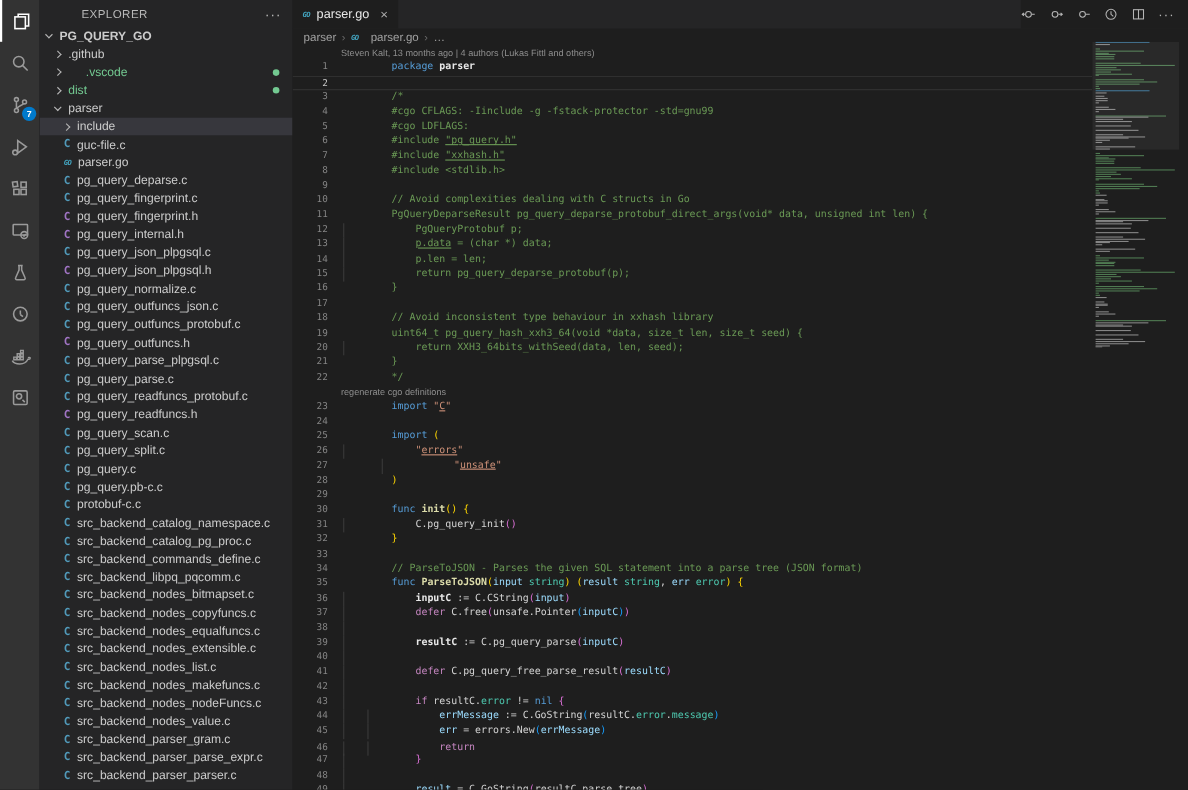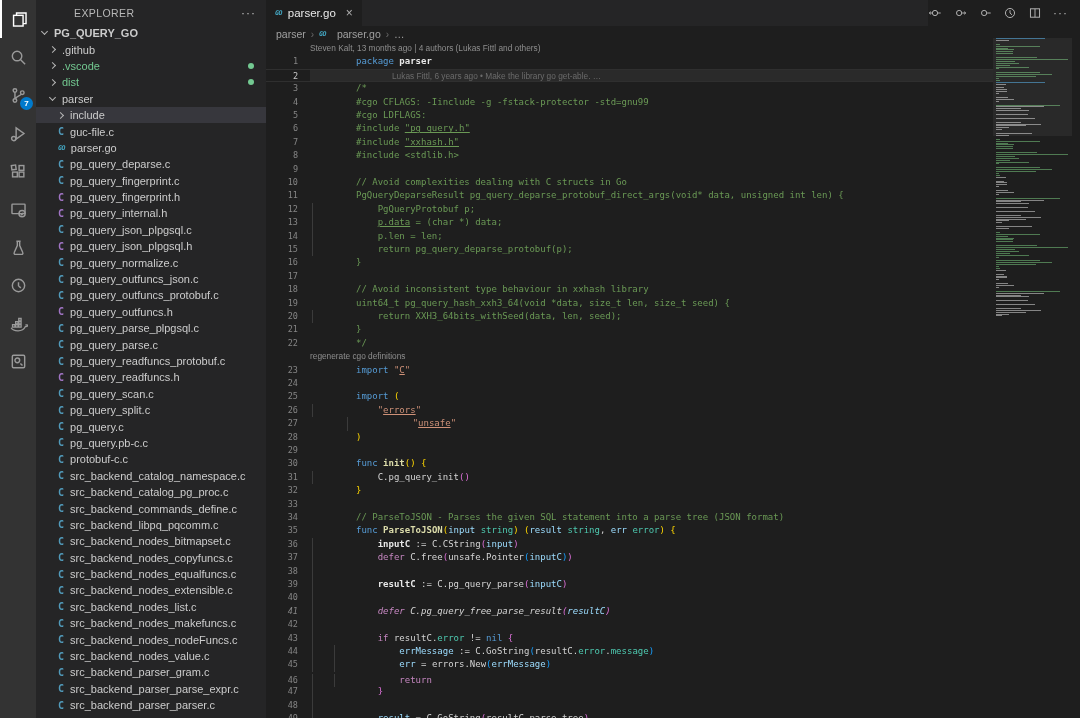--- a/index.html
+++ b/index.html
@@ -159,21 +159,21 @@
     </div>
     <div id="tree">
         <div class="trow root" style="padding-left: 6px;">
           <span class="chev d"></span>
           <span>PG_QUERY_GO</span>
         </div>
         <div class="trow" style="padding-left: 14px;">
           <span class="chev r"></span>
           <span>.github</span>
         </div>
-        <div class="trow green" style="padding-left: 14px;">
+        <div class="trow green" style="padding-left: 14px; gap: 16px;">
           <span class="chev r"></span>
           <span>.vscode</span>
           <span class="gitdot"></span>
         </div>
         <div class="trow green" style="padding-left: 14px;">
           <span class="chev r"></span>
           <span>dist</span>
           <span class="gitdot"></span>
         </div>
         <div class="trow" style="padding-left: 14px;">
@@ -375,21 +375,20 @@
     <div id="code">
         <div class="crow" style="top: 0px;">
           <span class="lens">Steven Kalt, 13 months ago | 4 authors (Lukas Fittl and others)</span>
         </div>
         <div class="crow" style="top: 13.4px;">
           <span class="gutter">1</span>
           <span class="ltext"><span class="tk-kw">package</span><span class="tk-w"> </span><span class="tk-wd">parser</span></span>
         </div>
         <div class="crow hl" style="top: 26.8px;">
           <span class="gutter">2</span>
-          <span class="ltext"><span class="ghost">Lukas Fittl, 6 years ago • Make the library go get-able. …</span></span>
         </div>
         <div class="crow" style="top: 40.2px;">
           <span class="gutter">3</span>
           <span class="ltext"><span class="tk-cm">/*</span></span>
         </div>
         <div class="crow" style="top: 53.6px;">
           <span class="gutter">4</span>
           <span class="ltext"><span class="tk-cm">#cgo CFLAGS: -Iinclude -g -fstack-protector -std=gnu99</span></span>
         </div>
         <div class="crow" style="top: 67px;">
@@ -532,21 +531,21 @@
           <span class="ltext"><span class="guide" style="left: 2px;"></span></span>
         </div>
         <div class="crow" style="top: 536px;">
           <span class="gutter">39</span>
           <span class="ltext"><span class="guide" style="left: 2px;"></span><span class="tk-w">    </span><span class="tk-wd">resultC</span><span class="tk-w"> := C.pg_query_parse</span><span class="tk-b2">(</span><span class="tk-vb">inputC</span><span class="tk-b2">)</span></span>
         </div>
         <div class="crow" style="top: 549.4px;">
           <span class="gutter">40</span>
           <span class="ltext"><span class="guide" style="left: 2px;"></span></span>
         </div>
-        <div class="crow" style="top: 562.8px; font-style: italic;">
+        <div class="crow" style="top: 562.8px;">
           <span class="gutter">41</span>
           <span class="ltext"><span class="guide" style="left: 2px;"></span><span class="tk-w">    </span><span class="tk-ctl">defer</span><span class="tk-w"> C.pg_query_free_parse_result</span><span class="tk-b2">(</span><span class="tk-vb">resultC</span><span class="tk-b2">)</span></span>
         </div>
         <div class="crow" style="top: 576.2px;">
           <span class="gutter">42</span>
           <span class="ltext"><span class="guide" style="left: 2px;"></span></span>
         </div>
         <div class="crow" style="top: 589.6px;">
           <span class="gutter">43</span>
           <span class="ltext"><span class="guide" style="left: 2px;"></span><span class="tk-w">    </span><span class="tk-ctl">if</span><span class="tk-w"> </span><span class="tk-w">resultC</span><span class="tk-w">.</span><span class="tk-ty">error</span><span class="tk-w"> != </span><span class="tk-kw">nil</span><span class="tk-w"> </span><span class="tk-b2">{</span></span>

